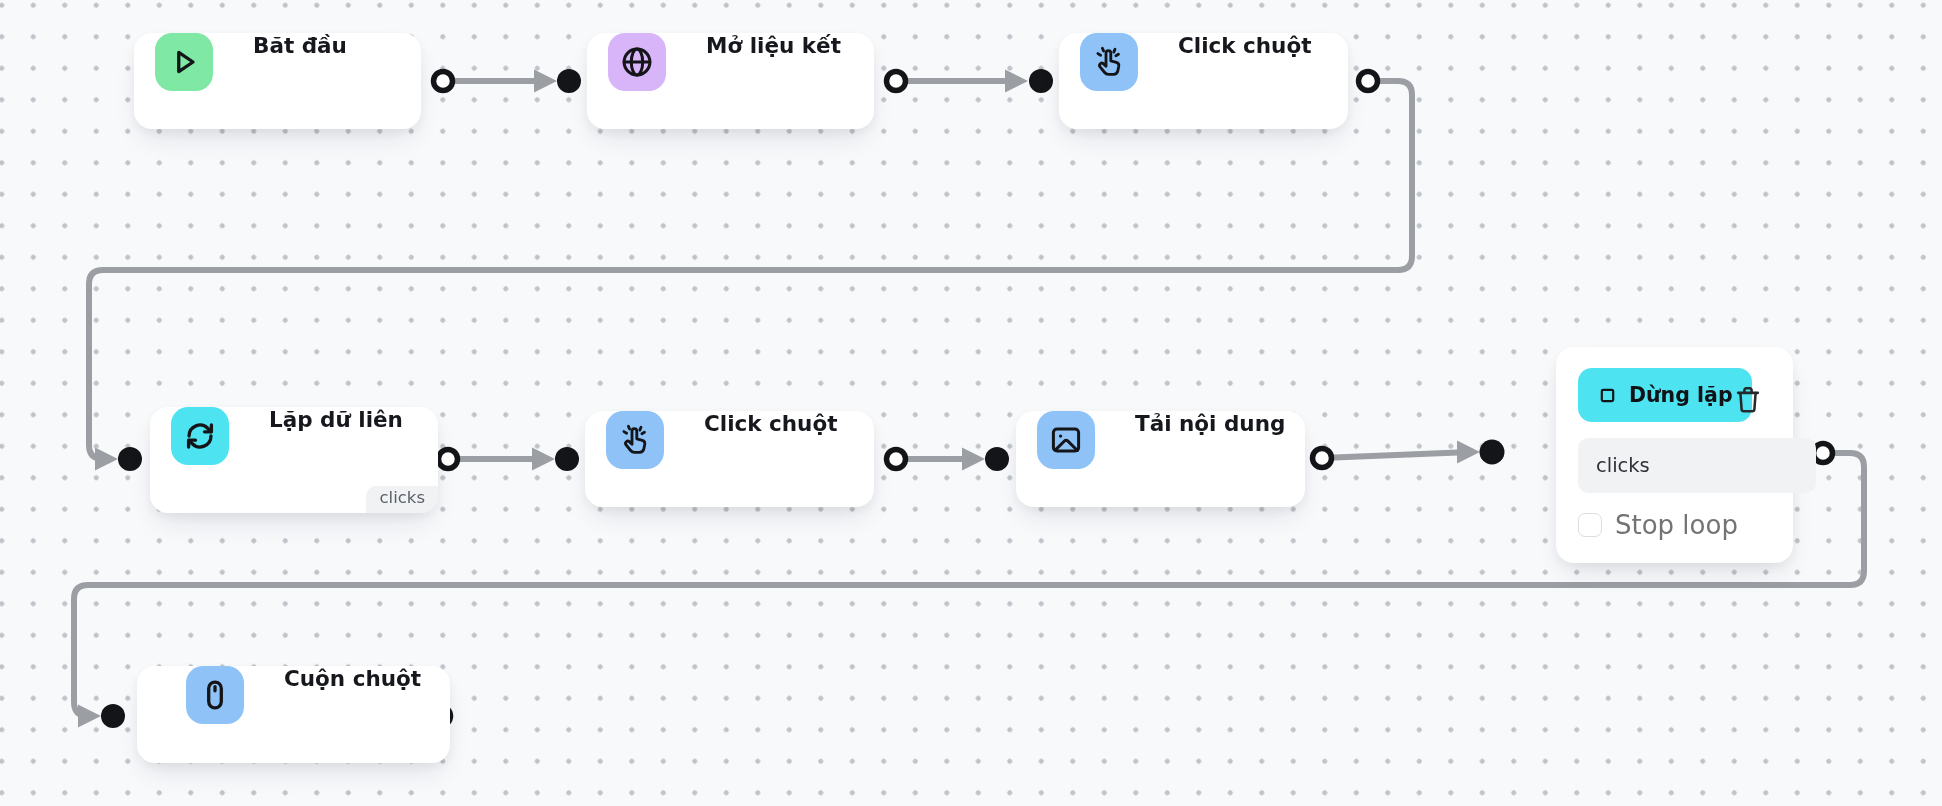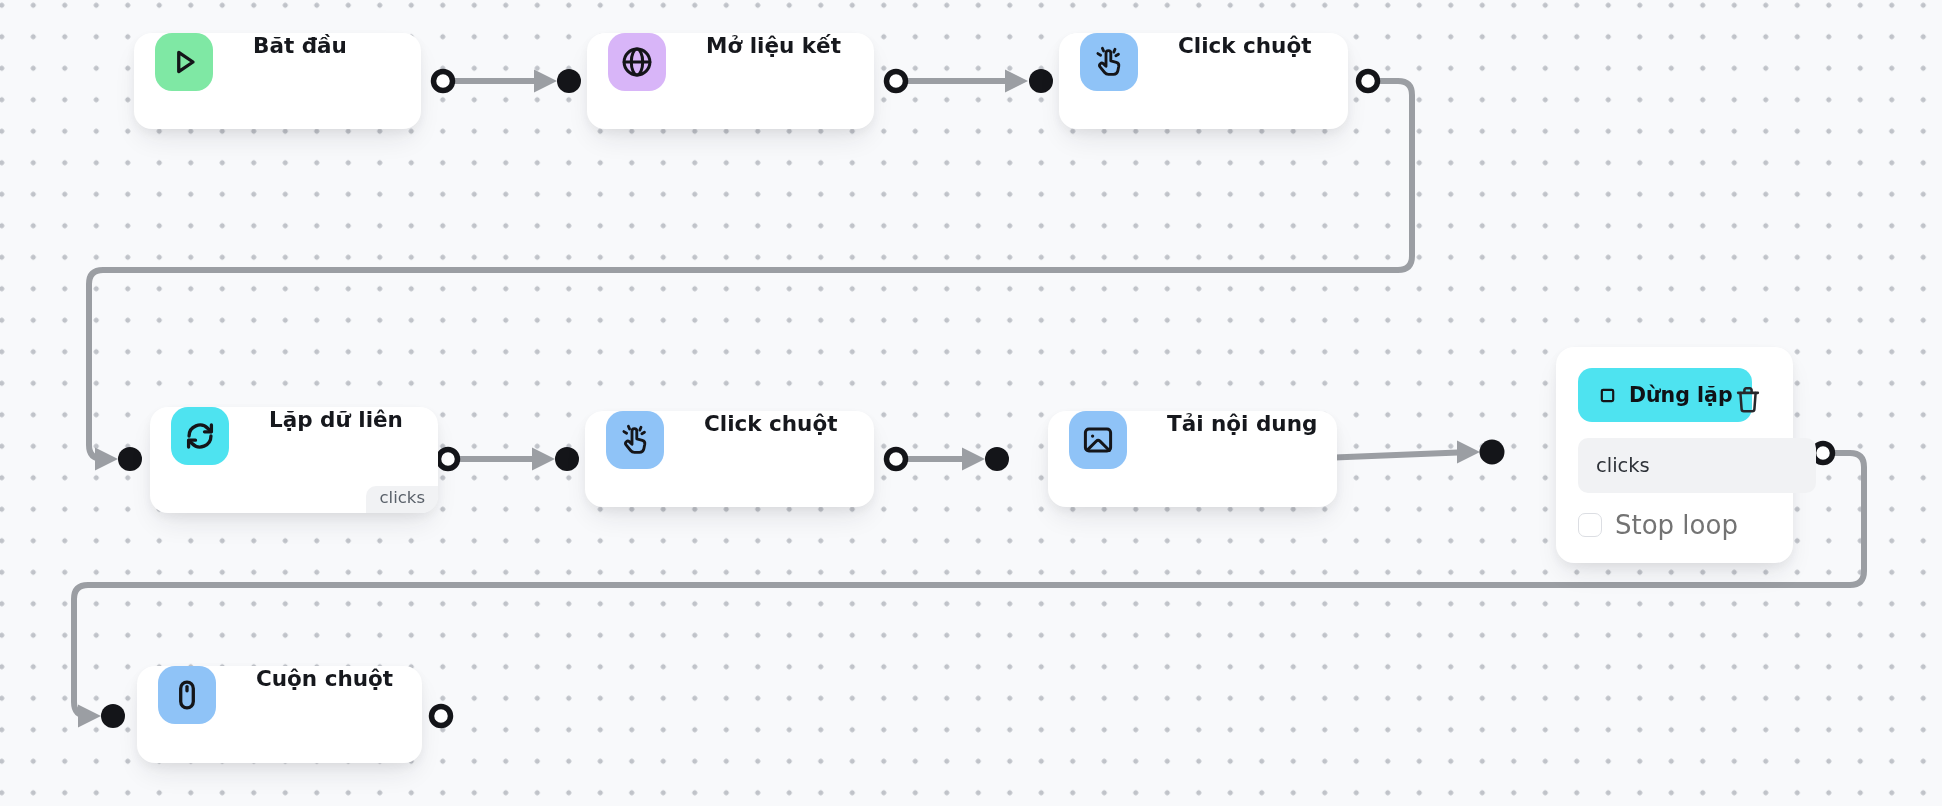--- a/index.html
+++ b/index.html
@@ -36,22 +36,22 @@
     font-size:16.5px;line-height:1;padding:4px 13px 7px 14px;
     border-radius:10px 0 16px 0;
   }
 
   
   #node-start   {left:134px; top:33px;  width:287px;height:96px;}
   #node-openlink{left:587px; top:33px;  width:287px;height:96px;}
   #node-click1  {left:1059px;top:33px;  width:289px;height:96px;}
   #node-loop    {left:150px; top:407px; width:288px;height:106px;}
   #node-click2  {left:585px; top:411px; width:289px;height:96px;}
-  #node-download{left:1048px;top:411px; width:289px;height:96px;}
-  #node-scroll  {left:137px; top:666px; width:285px;height:97px;}
+  #node-download{left:1016px;top:411px; width:289px;height:96px;}
+  #node-scroll  {left:137px; top:666px; width:285px;height:97px;padding-left:28px;}
 
   
   #node-stoploop{
     left:1517px;top:347px;width:237px;height:216px;
     display:block;
     margin-left:39px;
   }
   .stop-pill{
     position:absolute;left:22px;top:21px;height:54px;border-radius:14px;
     display:inline-flex;align-items:center;gap:11px;padding:0 19px;

